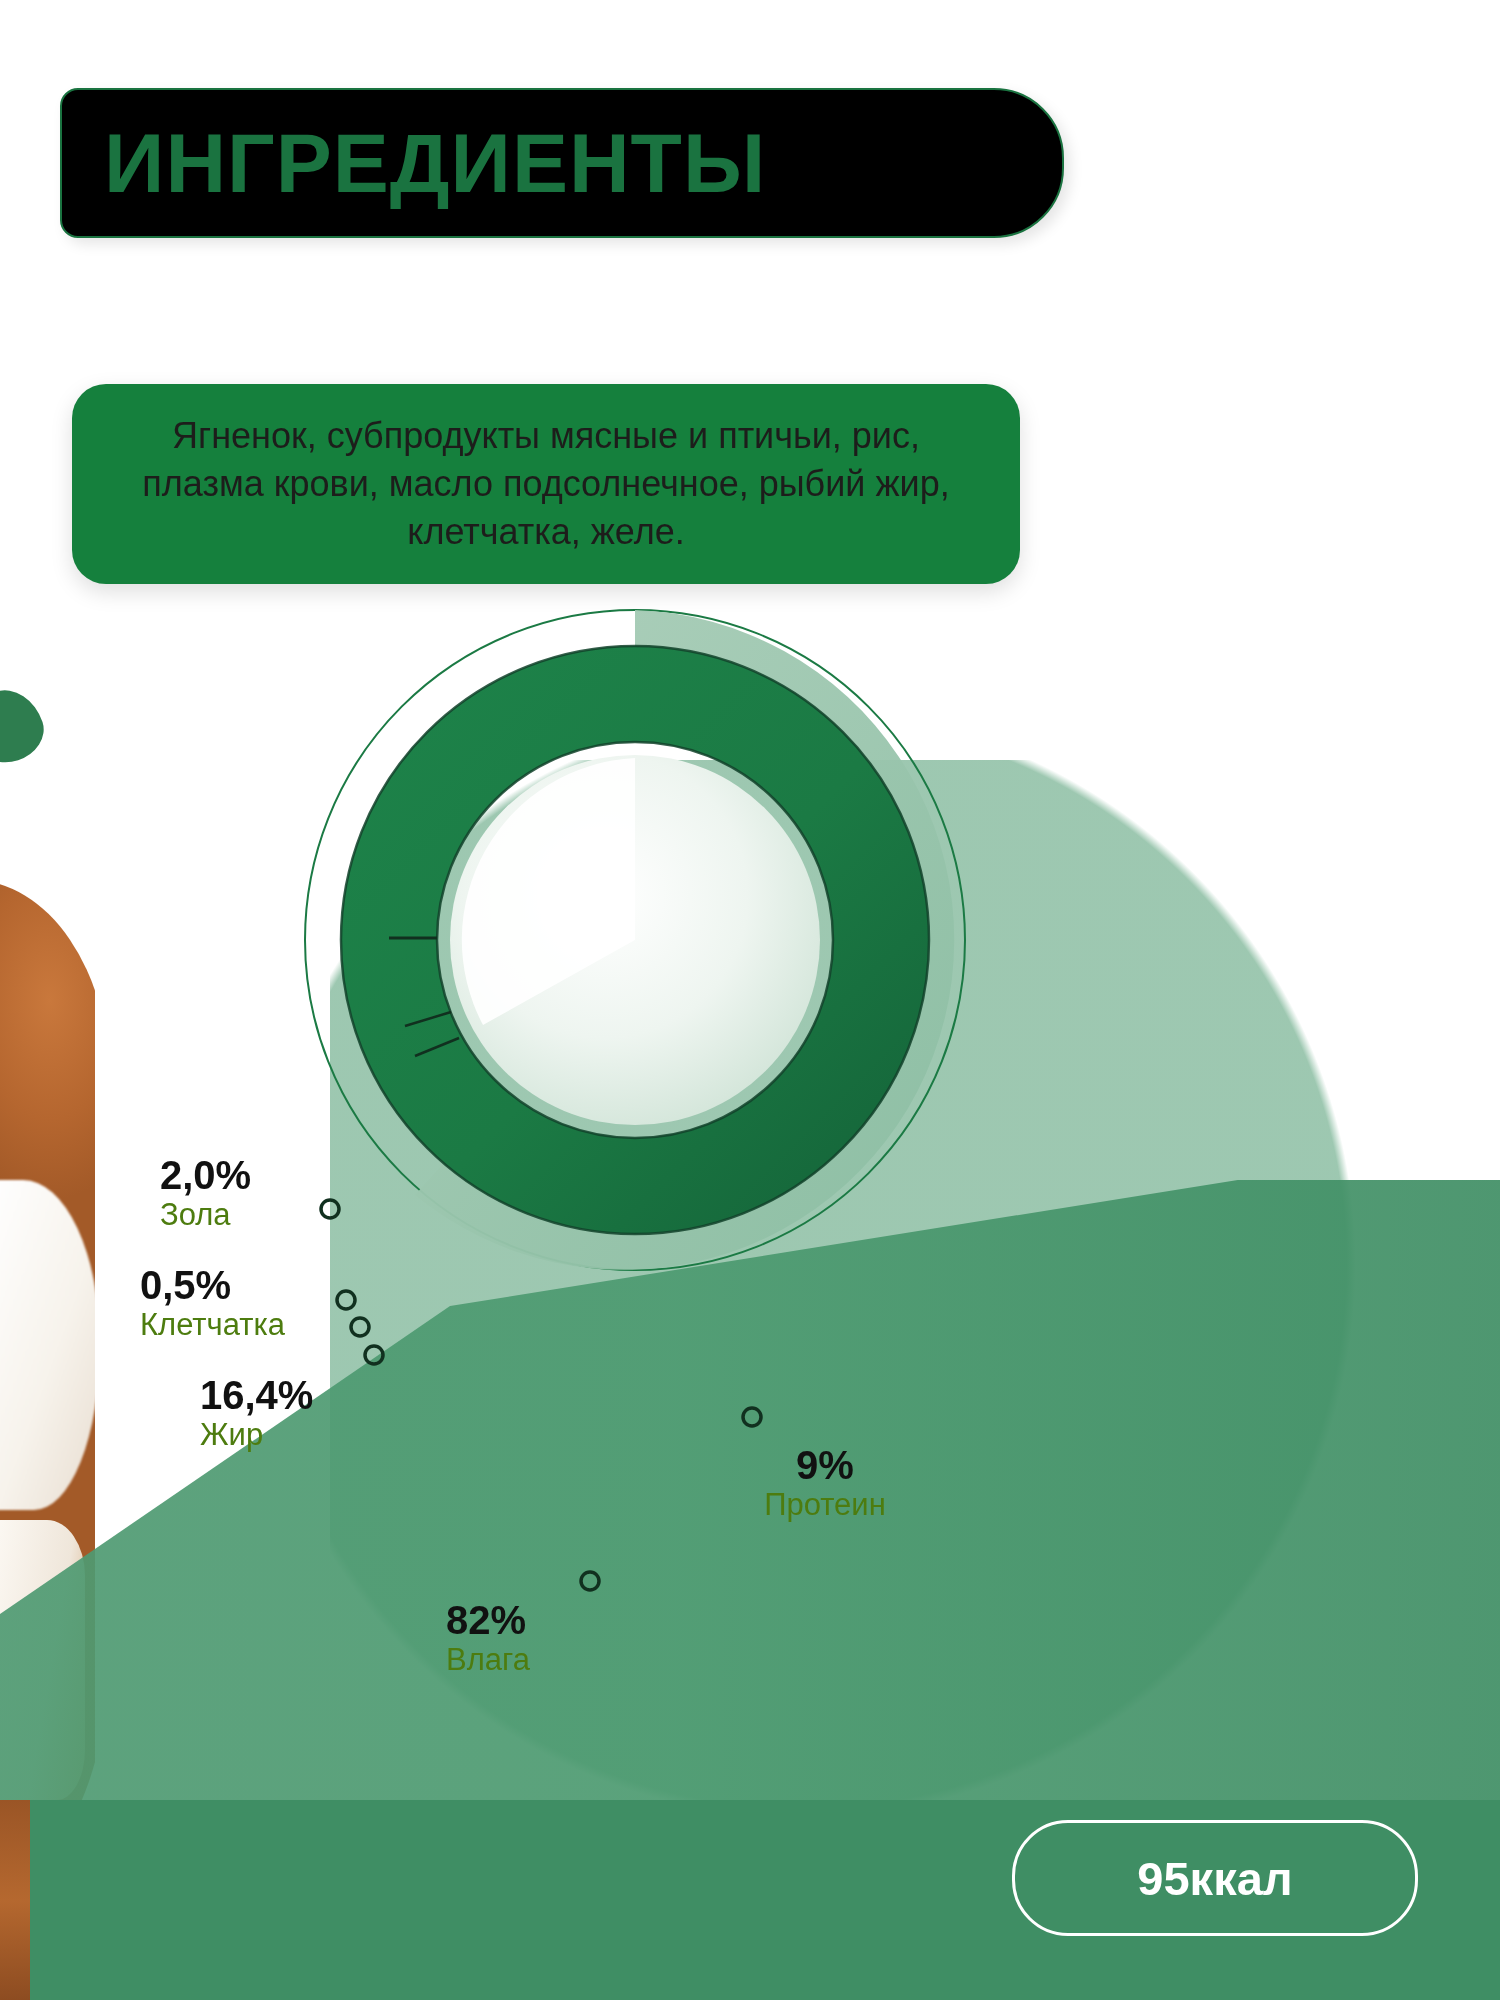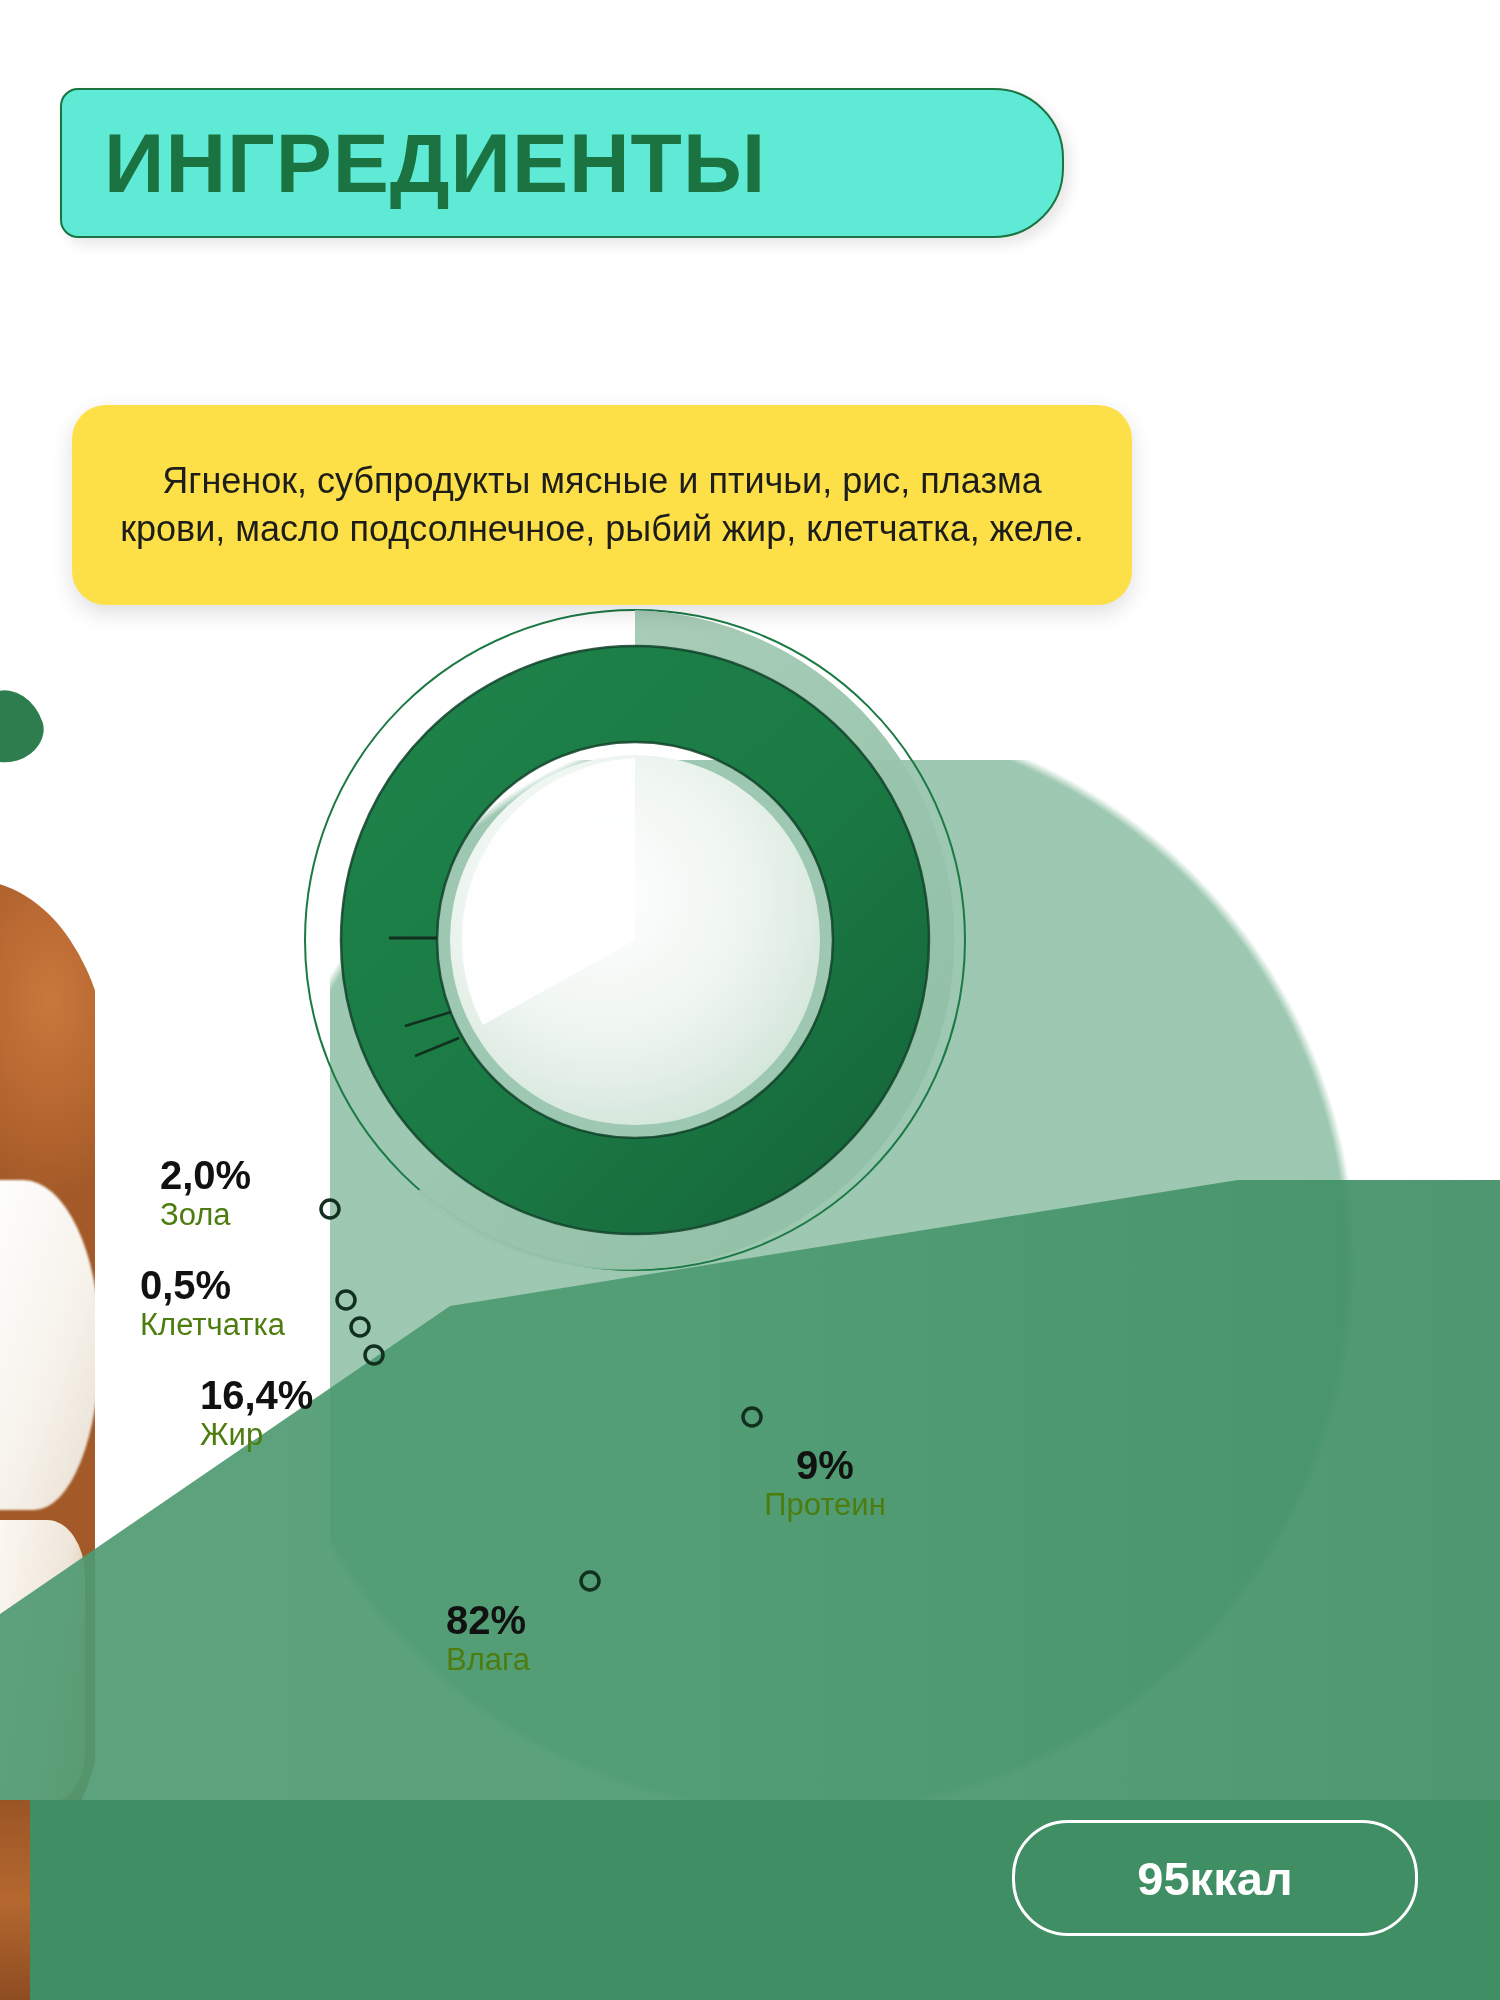--- a/index.html
+++ b/index.html
@@ -42,39 +42,39 @@
     background:#2e7d4f;
     border-radius:50% 50% 50% 50% / 60% 60% 40% 40%;
     transform:rotate(-18deg);
   }
 
   
   .title-box{
     position:absolute;left:60px;top:88px;width:1000px;height:146px;
     border:2px solid #1a7340;
     border-radius:18px 70px 70px 18px;
-    background:#5eead4;
+    background:#000000;
     box-shadow:6px 6px 14px rgba(0,0,0,0.10);
     display:flex;align-items:center;
   }
   .title-text{
     margin-left:42px;
     color:#1a7340;
     font-size:84px;
     font-weight:bold;
     letter-spacing:1px;
     line-height:1;
     white-space:nowrap;
     font-family:"Liberation Sans", sans-serif;
   }
 
   
   .ing-card{
-    position:absolute;left:72px;top:405px;width:1060px;height:200px;
-    background:#fde047;
+    position:absolute;left:72px;top:384px;width:948px;height:200px;
+    background:#15803d;
     border-radius:34px;
     box-shadow:0 8px 22px rgba(0,0,0,0.13);
     display:flex;align-items:center;justify-content:center;
     z-index:6;
   }
   .ing-text{
     color:#1d1d1b;
     font-size:36px;
     line-height:1.33;
     text-align:center;

